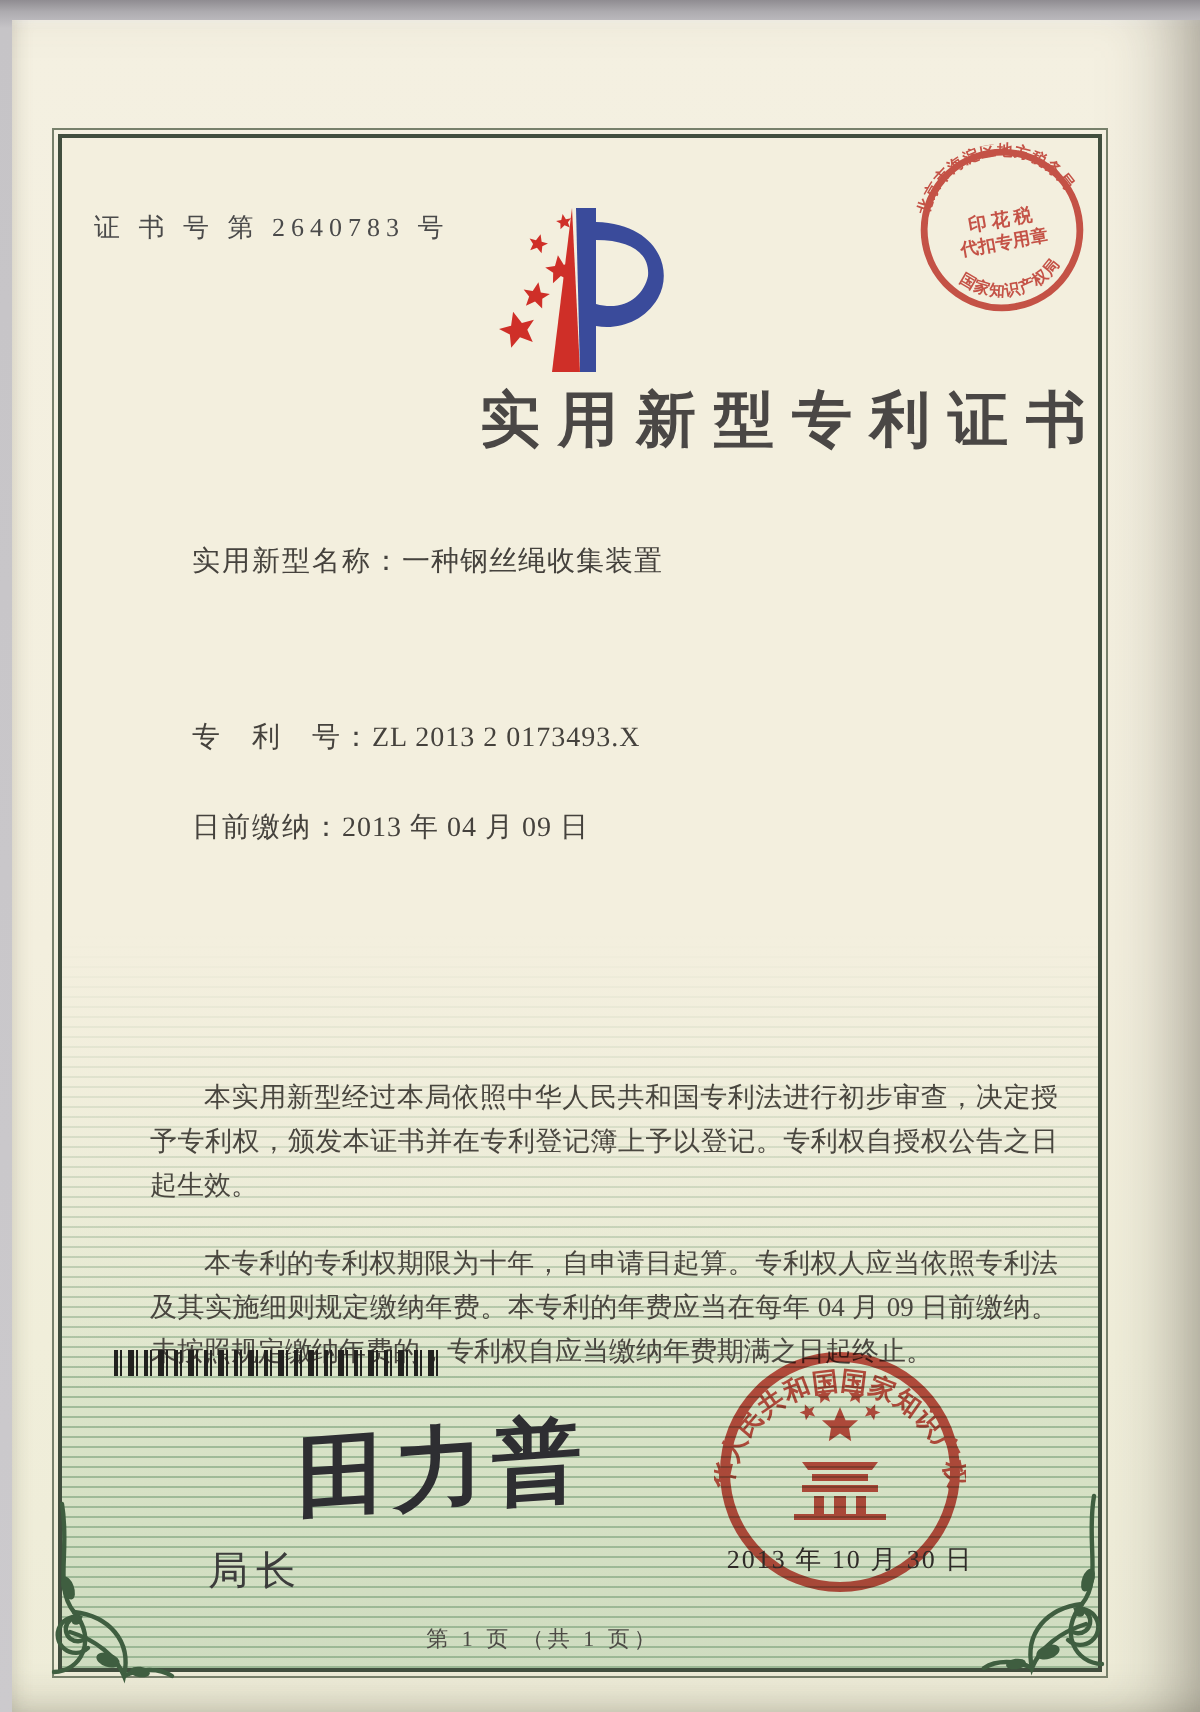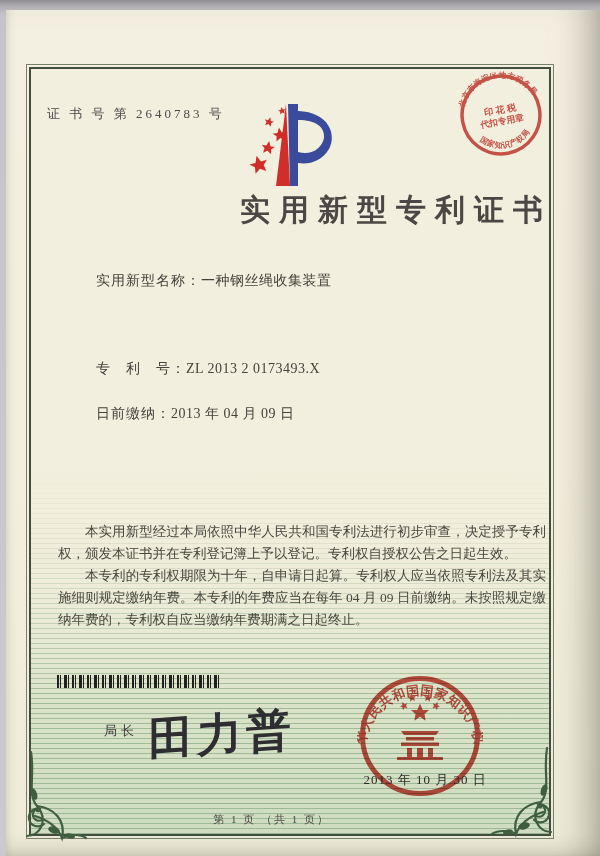--- a/index.html
+++ b/index.html
@@ -46,32 +46,32 @@
     position:absolute;left:20px;top:180px;width:526px;text-align:right;
     font-size:30px;font-weight:700;letter-spacing:9px;color:#4a4745;text-indent:9px;
   }
   .field-row{position:absolute;left:54px;font-size:14px;color:#45423d;white-space:nowrap;margin-left:36px;}
   .field-row .lab{letter-spacing:1px;}
   .field-row .val{letter-spacing:.5px;}
   .body-text{
     position:absolute;left:52px;top:511px;width:488px;
     font-size:13.5px;line-height:22px;text-align:justify;color:#49463f;
   }
-  .body-text p{margin:0;text-indent:2em;}
+  .body-text p{margin:17px;text-indent:2em;}
   .barcode{
     position:absolute;left:51px;top:665px;width:163px;height:13px;
     background:repeating-linear-gradient(90deg,
       #22211f 0 2px,transparent 2px 3px,
       #22211f 3px 4px,transparent 4px 7px,
       #22211f 7px 10px,transparent 10px 11px,
       #22211f 11px 12px,transparent 12px 15px);
   }
   .director{
-    position:absolute;left:98px;top:712px;
-    font-size:13px;letter-spacing:4px;color:#3c3c3c;font-family:Liberation Mono, monospace;
+    position:absolute;left:98px;top:762px;
+    font-size:20px;letter-spacing:4px;color:#3c3c3c;font-family:Liberation Mono, monospace;
   }
   .signature{
     position:absolute;left:142px;top:694px;width:160px;
     font-size:45px;font-weight:700;color:#2e2e32;
     font-family:"DejaVu Serif","Liberation Serif",serif;
     transform:rotate(-4deg) skewX(-4deg);letter-spacing:4px;white-space:nowrap;
   }
   .seal{position:absolute;mix-blend-mode:multiply;opacity:.88;}
   .seal-main{left:351px;top:663px;width:126px;height:126px;z-index:3;}
   .seal-tax{left:452px;top:62px;width:86px;height:86px;z-index:3;transform:rotate(-10deg);}

